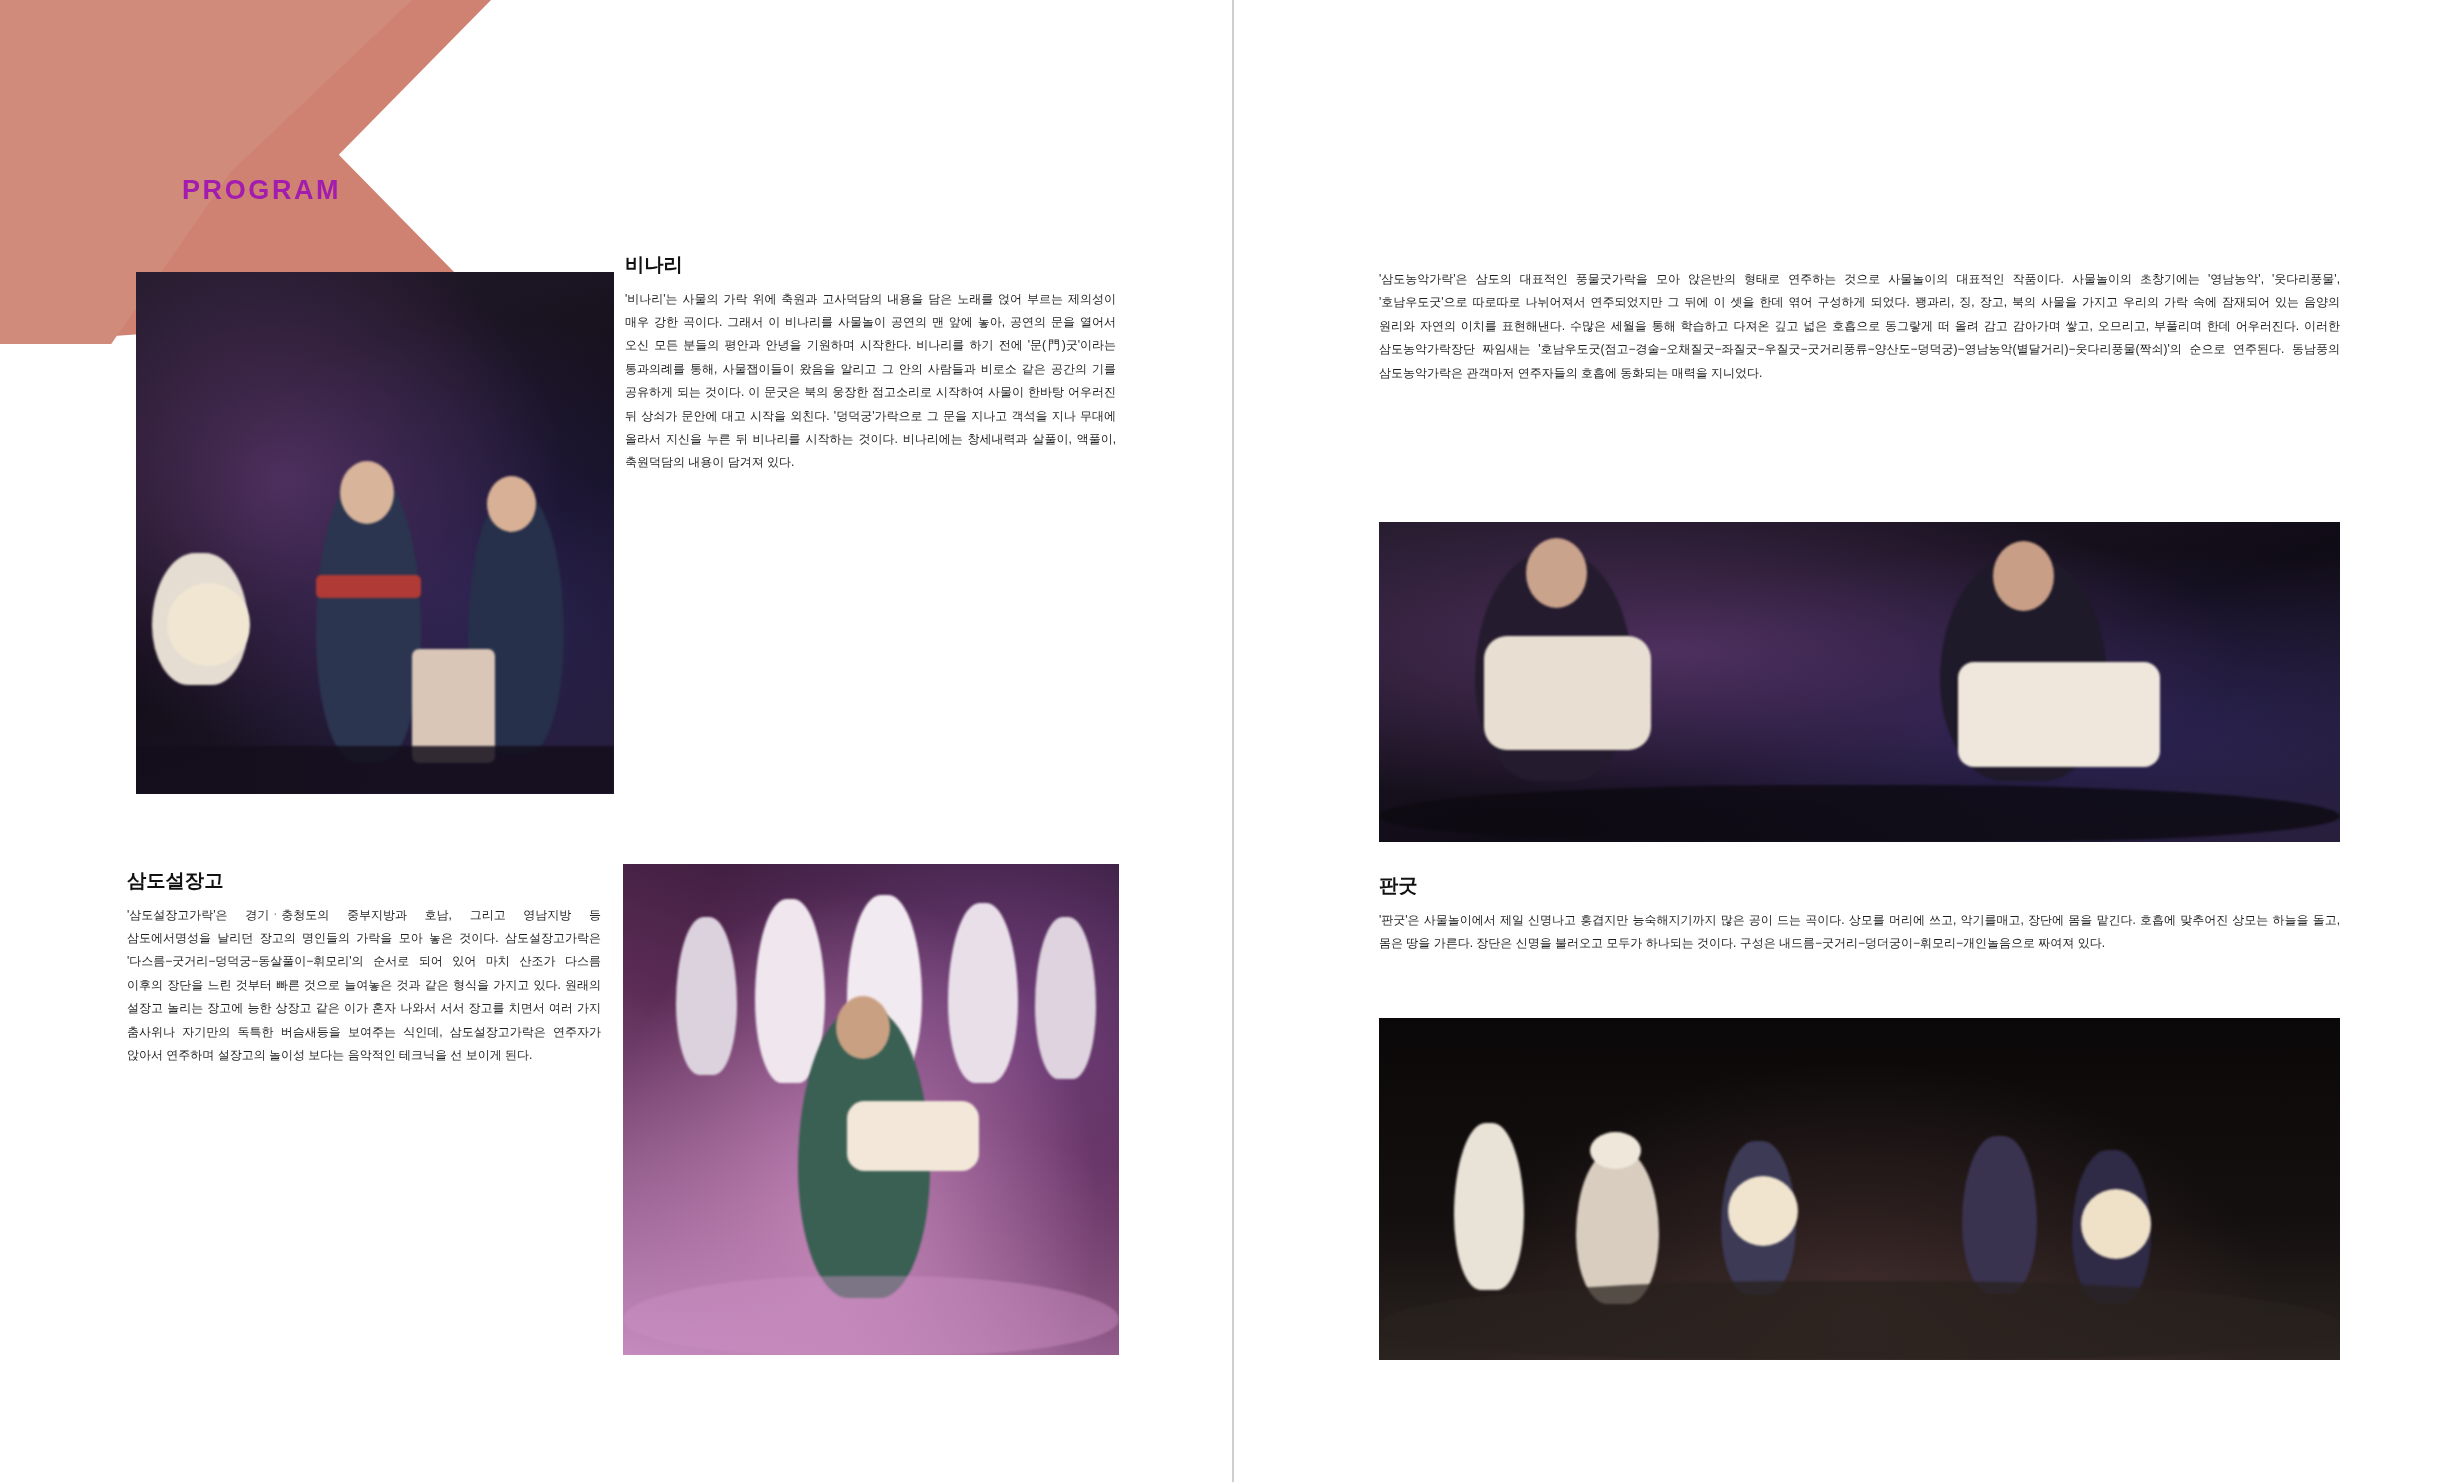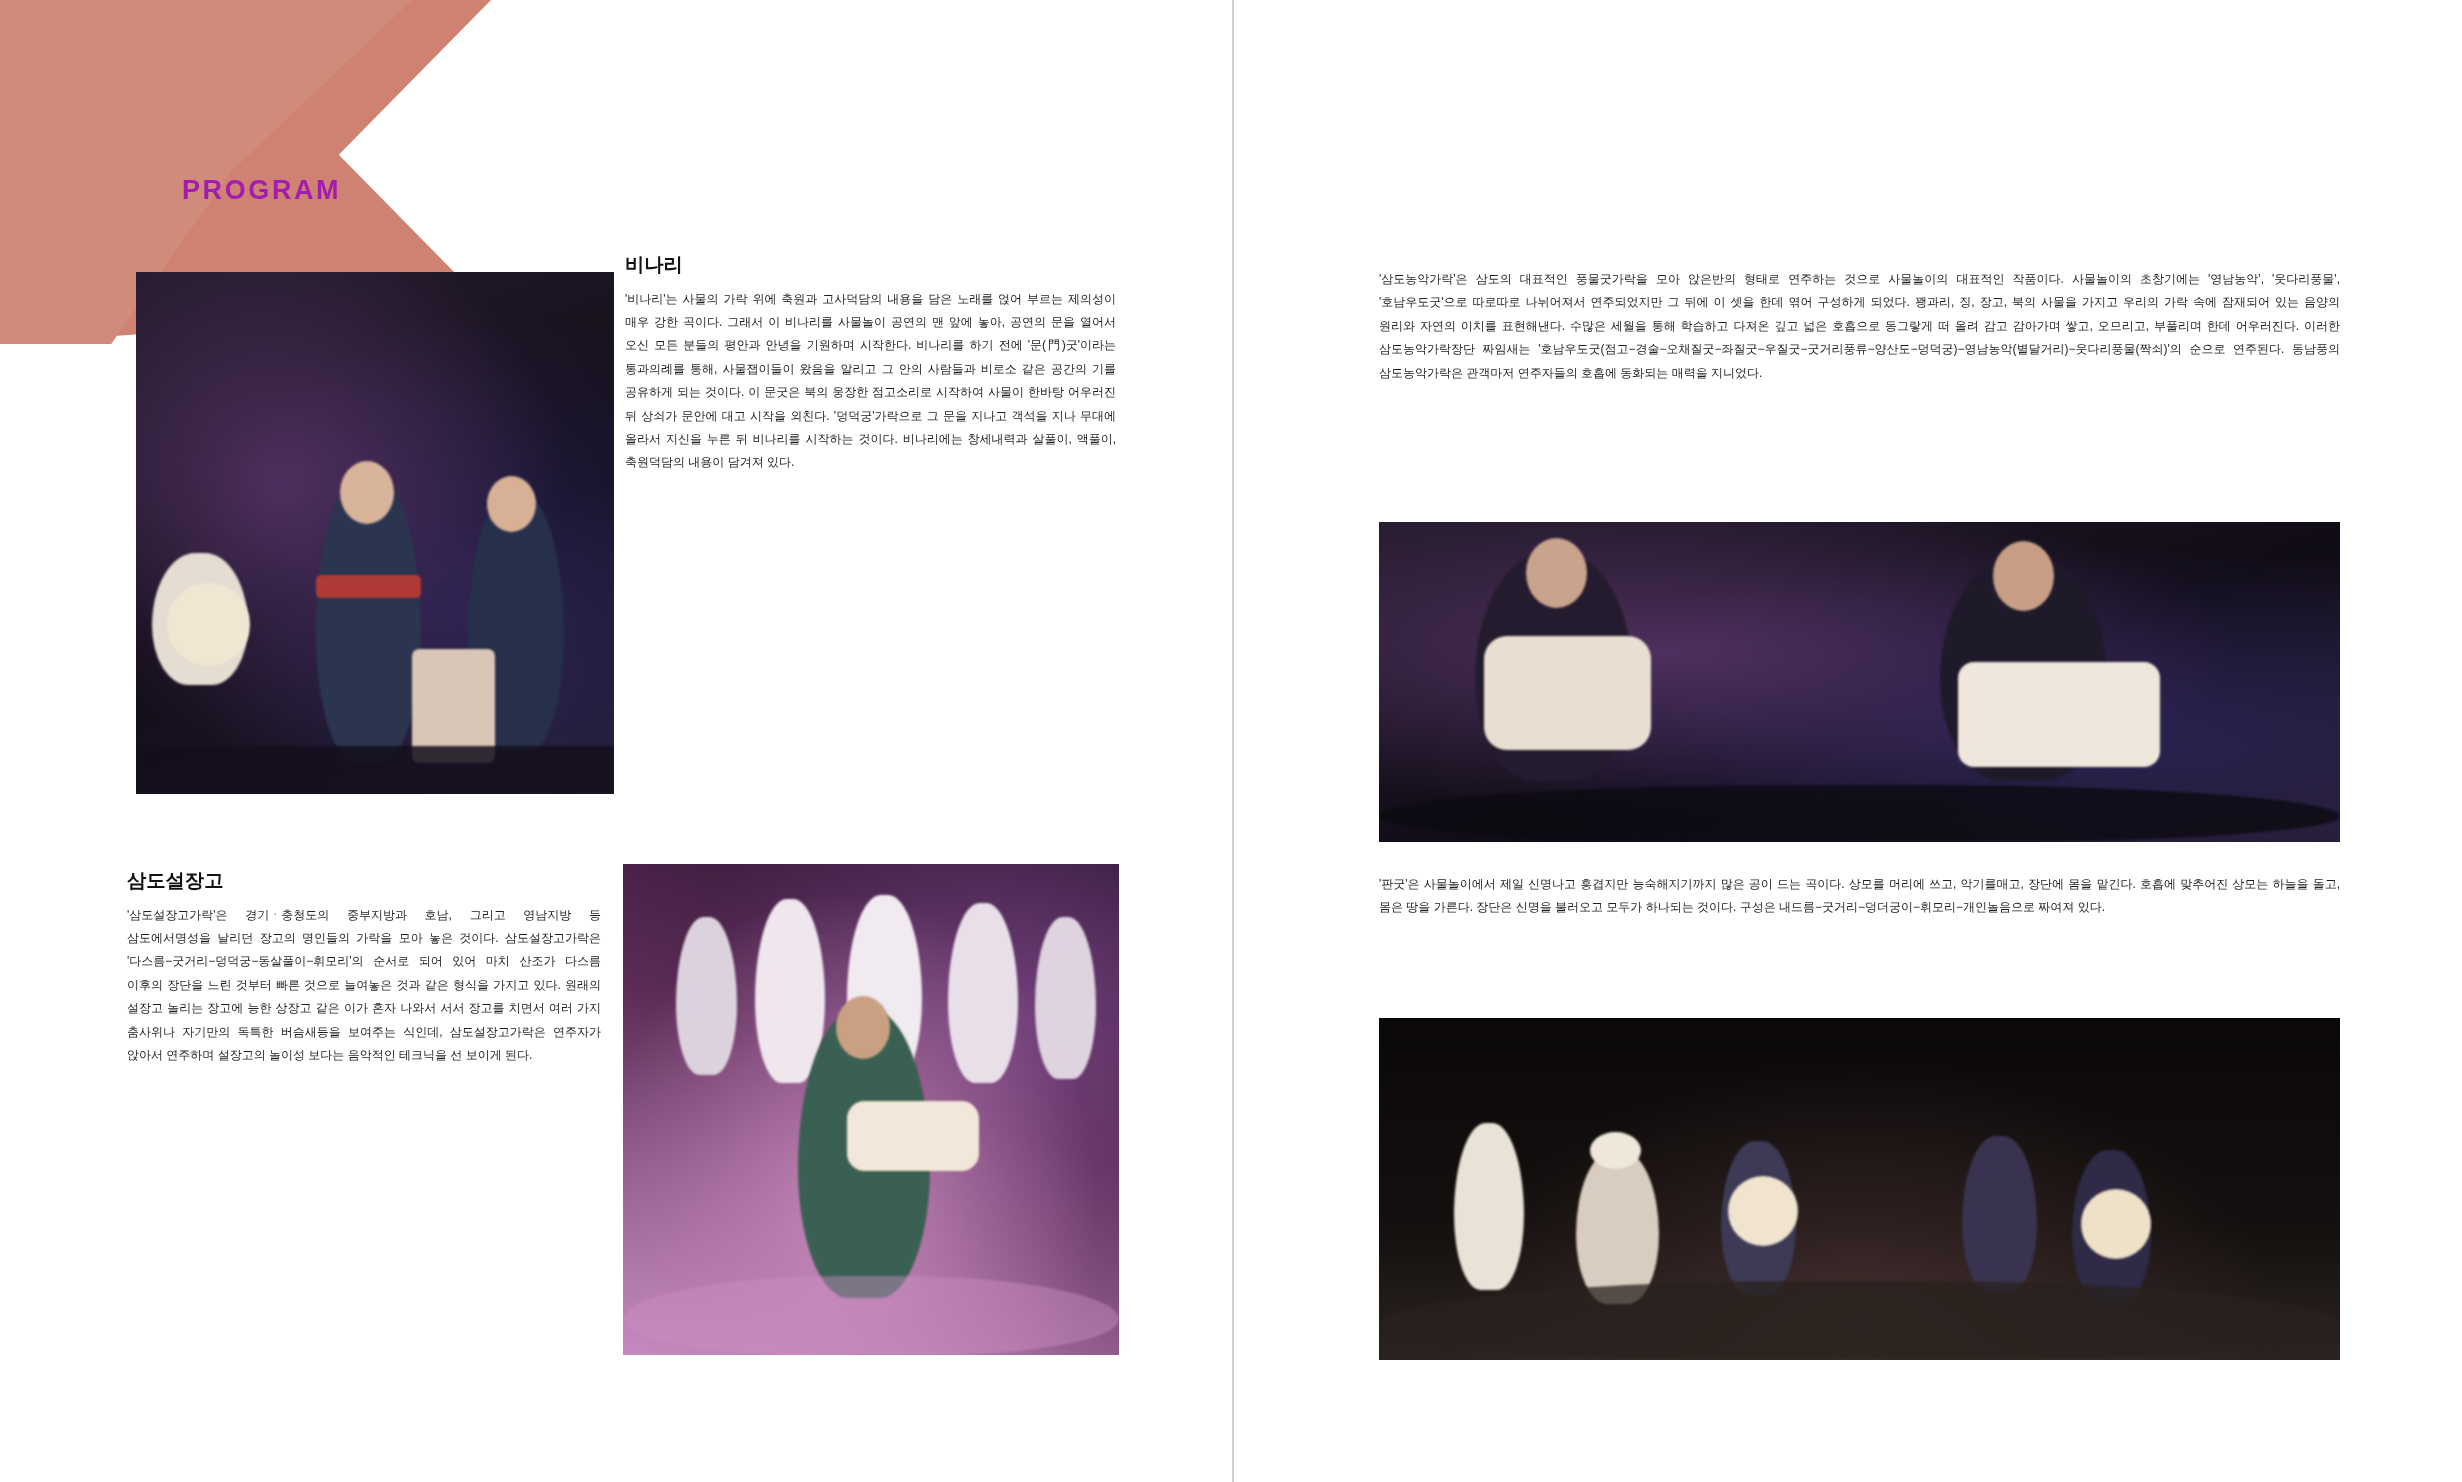--- a/index.html
+++ b/index.html
@@ -161,20 +161,21 @@
   <div class="fig" style="left:96px; top:31px; width:158px; height:228px; background:#241c2e;"></div>
   <div class="fig" style="left:147px; top:16px; width:61px; height:70px; background:#caa38c; border-radius:50%;"></div>
   <div class="fig" style="left:105px; top:114px; width:167px; height:114px; background:#e8dfd2; border-radius:23px;"></div>
   <div class="fig" style="left:561px; top:35px; width:167px; height:224px; background:#1f1a2a;"></div>
   <div class="fig" style="left:614px; top:19.3px; width:61px; height:70px; background:#c89f86; border-radius:50%;"></div>
   <div class="fig" style="left:579px; top:140px; width:202px; height:105px; background:#efe7dc; border-radius:16px;"></div>
   <div class="fig" style="left:0; top:263px; width:961px; height:57px; background:rgba(12,10,18,.8);"></div>
 </div>
 
 <div id="pangut-text">
+  <h2 class="sec-title">판굿</h2>
   <p class="sec-body">'판굿'은 사물놀이에서 제일 신명나고 흥겹지만 능숙해지기까지 많은 공이 드는 곡이다. 상모를 머리에 쓰고, 악기를매고, 장단에 몸을 맡긴다. 호흡에 맞추어진 상모는 하늘을 돌고, 몸은 땅을 가른다. 장단은 신명을 불러오고 모두가 하나되는 것이다. 구성은 내드름−굿거리−덩더궁이−휘모리−개인놀음으로 짜여져 있다.</p>
 </div>
 
 <div class="photo dark" id="pangut-photo">
   <div class="fig" style="left:75px; top:105px; width:70px; height:167px; background:#e9e2d7;"></div>
   <div class="fig" style="left:197px; top:132px; width:83px; height:154px; background:#d8cdbe;"></div>
   <div class="fig" style="left:211px; top:114px; width:51px; height:37px; background:#efe8da; border-radius:50%;"></div>
   <div class="fig" style="left:342px; top:123px; width:75px; height:154px; background:#3c3a55;"></div>
   <div class="fig" style="left:349px; top:158px; width:70px; height:70px; background:#f0e4cf; border-radius:50%;"></div>
   <div class="fig" style="left:583px; top:118px; width:75px; height:158px; background:#3a3350;"></div>

